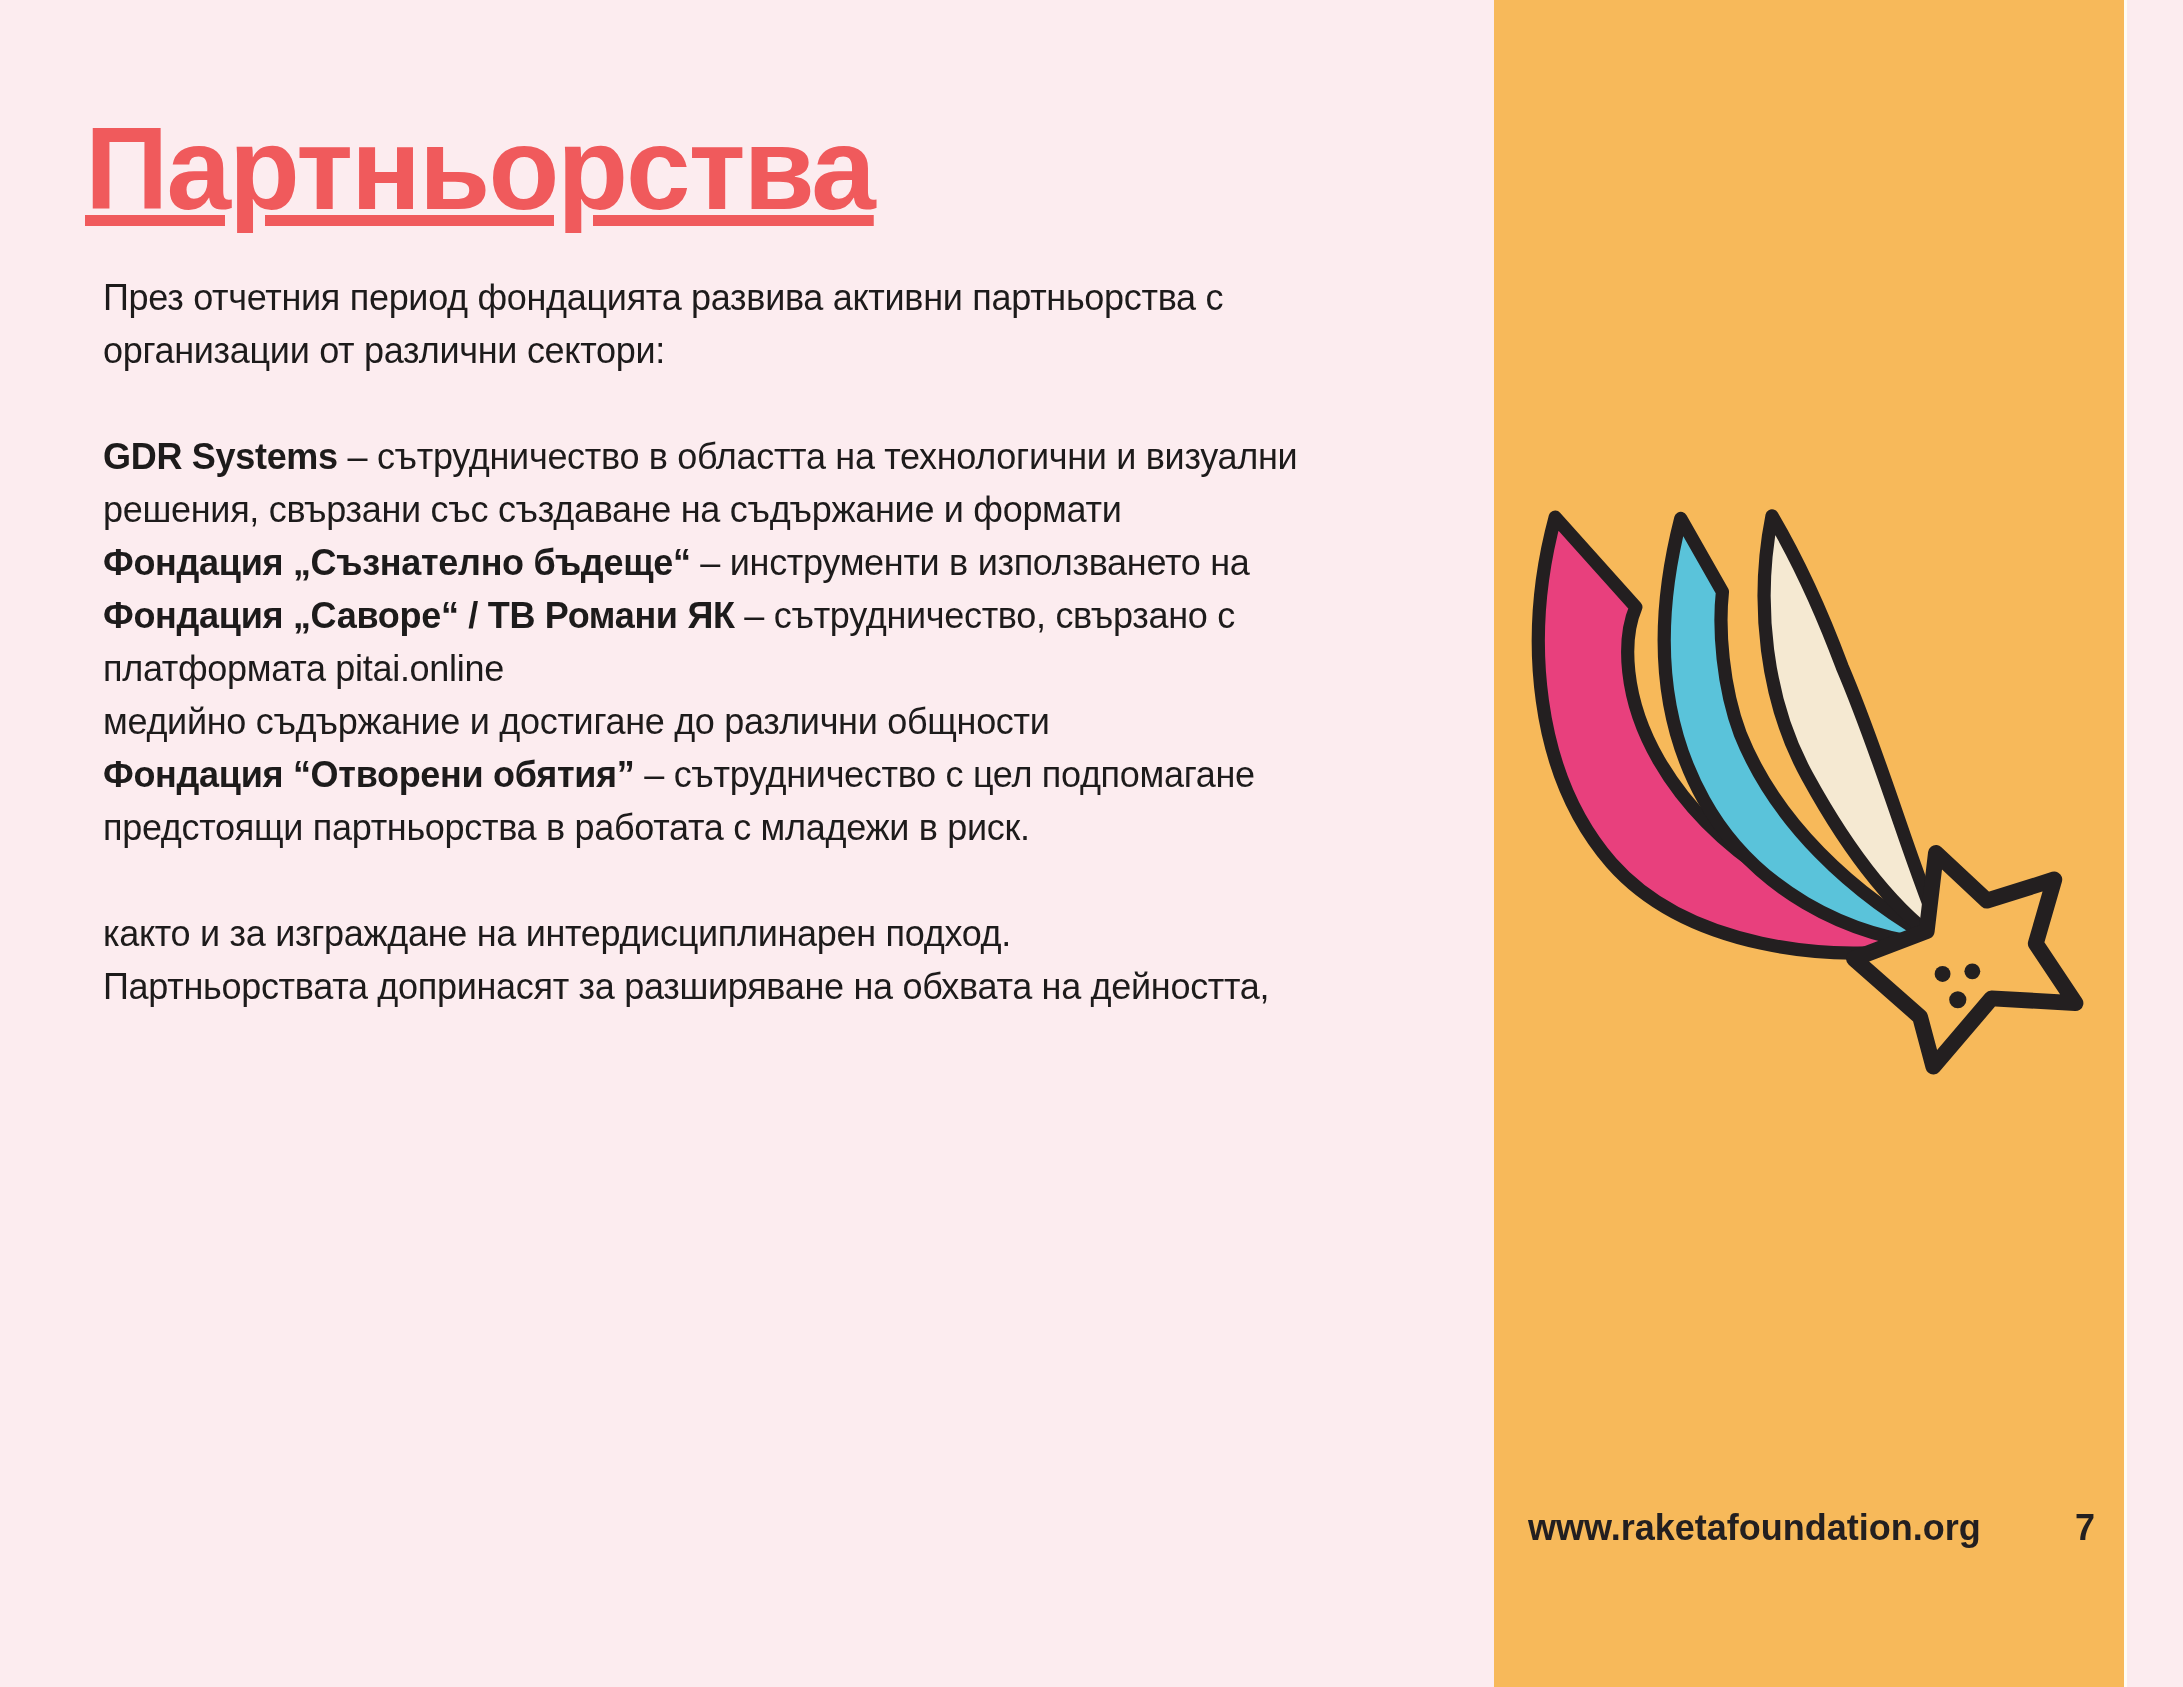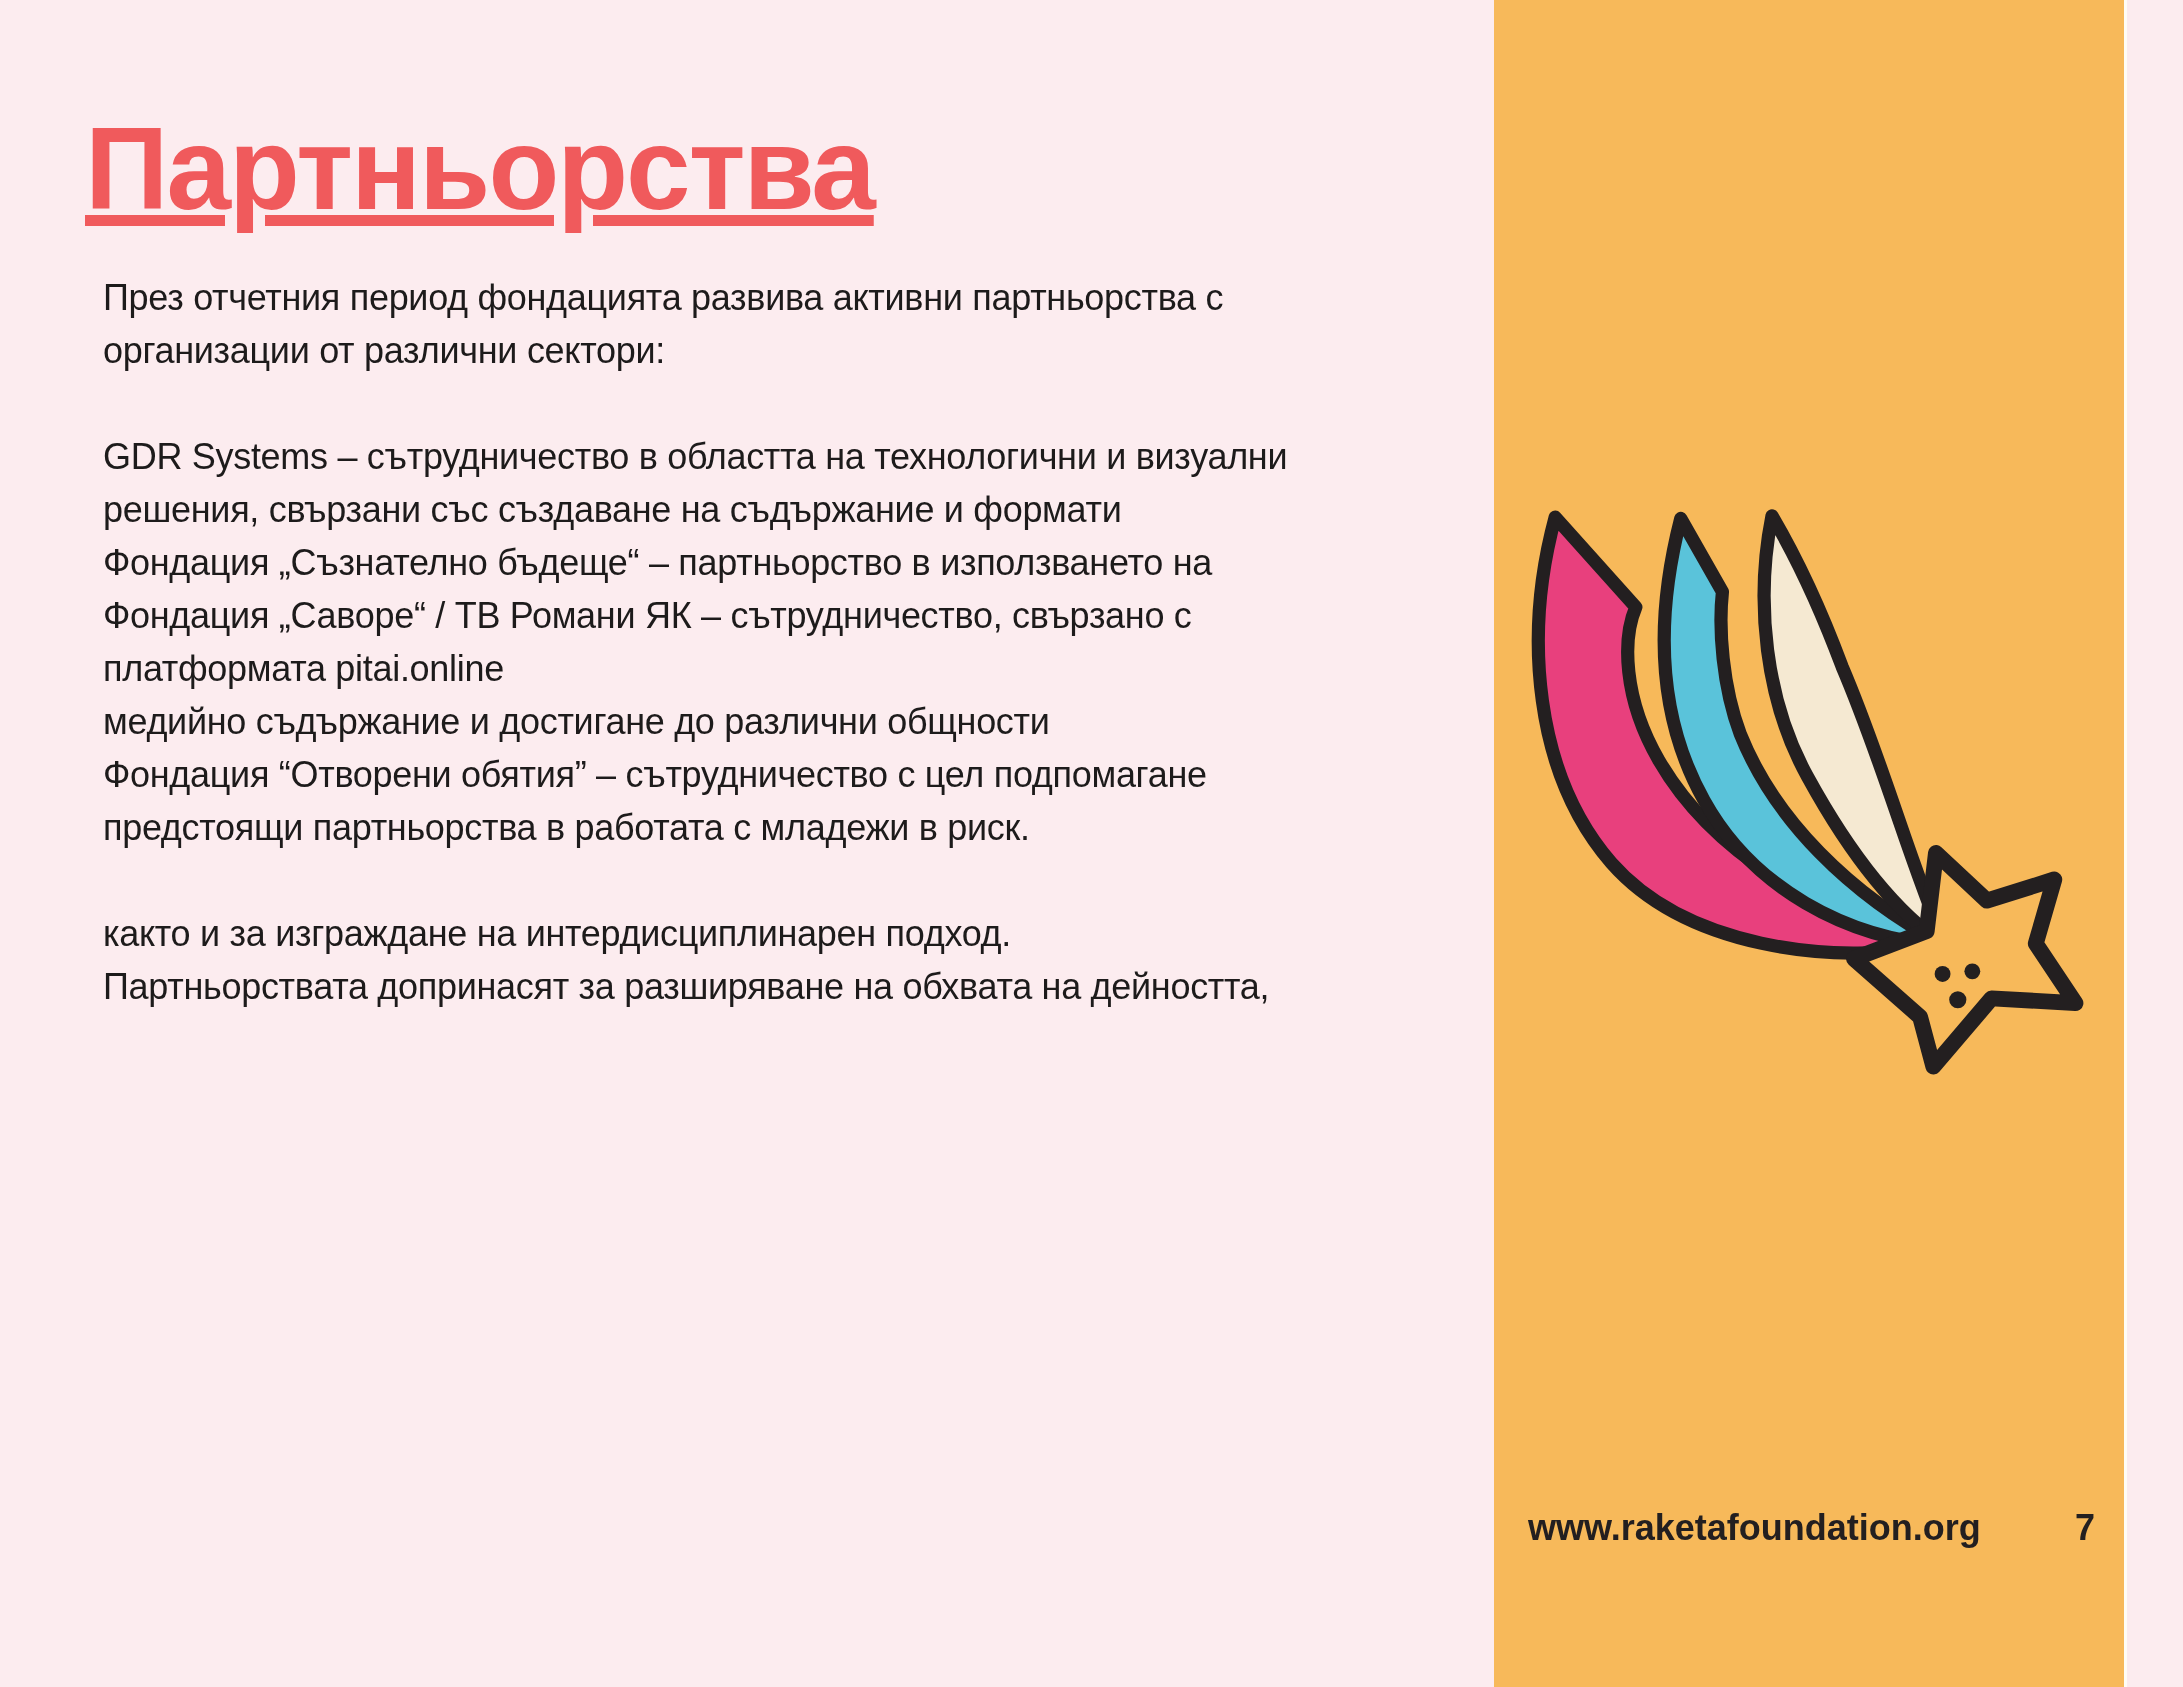--- a/index.html
+++ b/index.html
@@ -25,21 +25,21 @@
   }
   .body-text{
     position:absolute;
     left:87px;top:271px;
     width:1323px;
     font-size:36px;
     letter-spacing:-0.3px;
   }
   .para + .para{margin-top:53px;}
   .line{line-height:53px;white-space:nowrap;margin-left:16px;}
-  .line .b{font-weight:normal;}
+  .line .b{font-weight:bold;}
   .orange-panel{
     position:absolute;
     left:1494px;top:0;
     width:630px;height:1687px;
     background:#f7b95a;
     border-right:3.3px solid #fffdf6;
   }
   .illustration{
     position:absolute;
     left:28px;top:496px;
@@ -65,21 +65,21 @@
   <div class="title">Партньорства</div>
 
   <div class="body-text">
       <div class="para">
         <div class="line"><span>През отчетния период фондацията развива активни партньорства с</span></div>
         <div class="line"><span>организации от различни сектори:</span></div>
       </div>
       <div class="para">
         <div class="line"><span class="b">GDR Systems</span><span> – сътрудничество в областта на технологични и визуални</span></div>
         <div class="line"><span>решения, свързани със създаване на съдържание и формати</span></div>
-        <div class="line"><span class="b">Фондация „Съзнателно бъдеще“</span><span> – партньорство в използването на</span></div>
+        <div class="line"><span class="b">Фондация „Съзнателно бъдеще“</span><span> – инструменти в използването на</span></div>
         <div class="line"><span class="b">Фондация „Саворе“ / ТВ Романи ЯК</span><span> – сътрудничество, свързано с</span></div>
         <div class="line"><span>платформата pitai.online</span></div>
         <div class="line"><span>медийно съдържание и достигане до различни общности</span></div>
         <div class="line"><span class="b">Фондация “Отворени обятия”</span><span> – сътрудничество с цел подпомагане</span></div>
         <div class="line"><span>предстоящи партньорства в работата с младежи в риск.</span></div>
       </div>
       <div class="para">
         <div class="line"><span>както и за изграждане на интердисциплинарен подход.</span></div>
         <div class="line"><span>Партньорствата допринасят за разширяване на обхвата на дейността,</span></div>
       </div>

